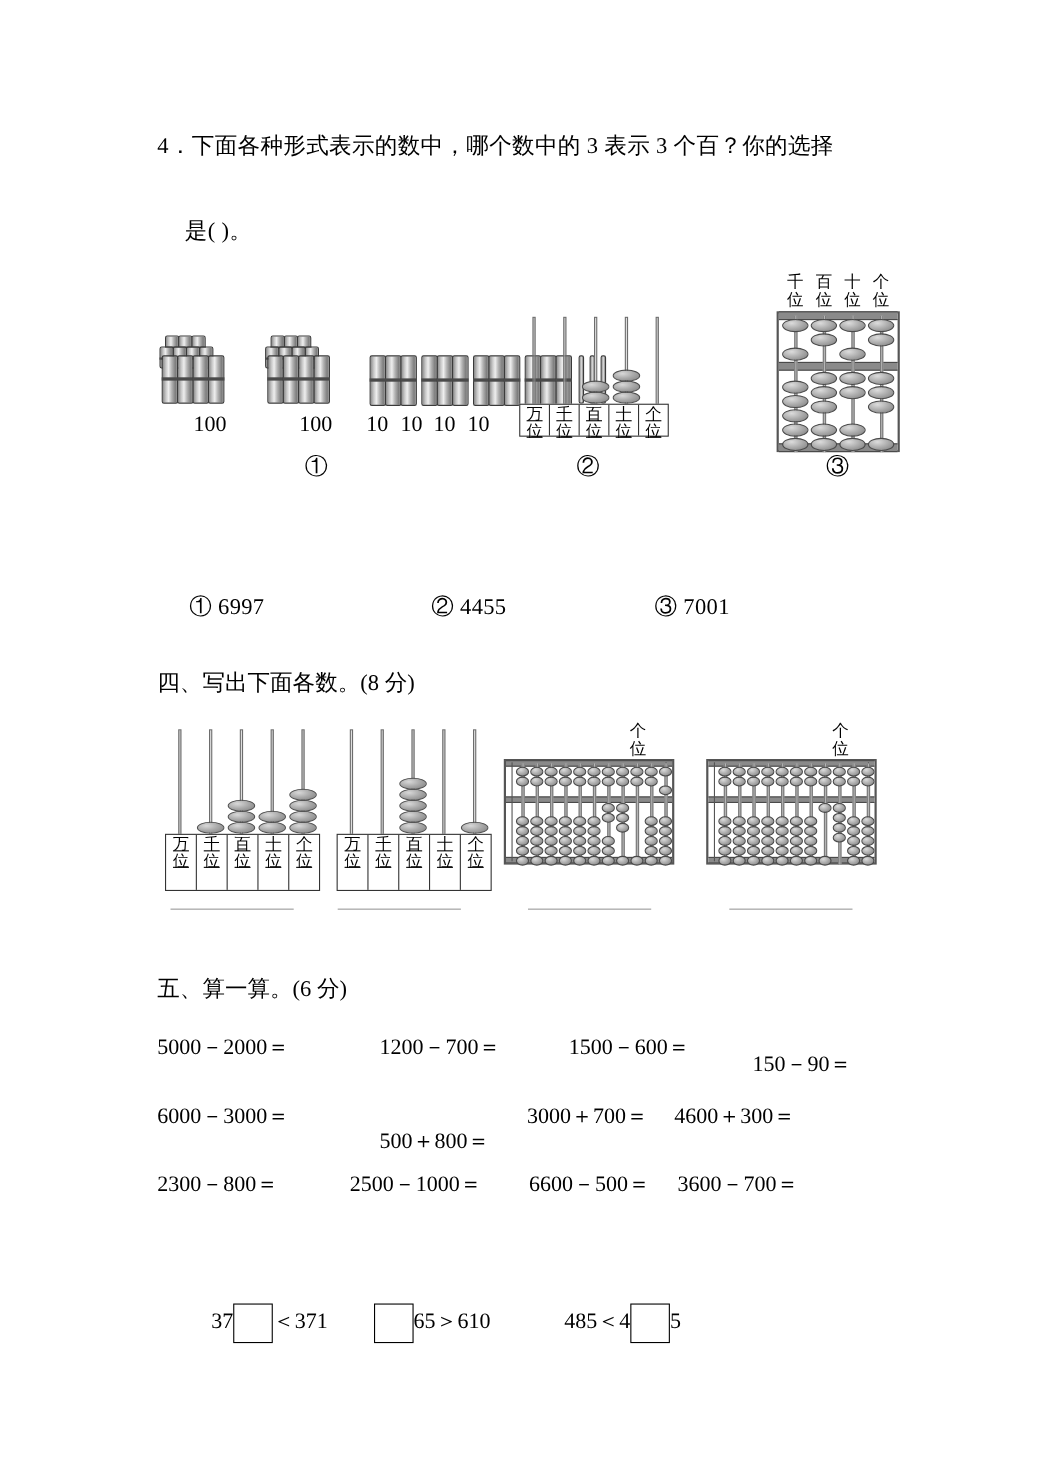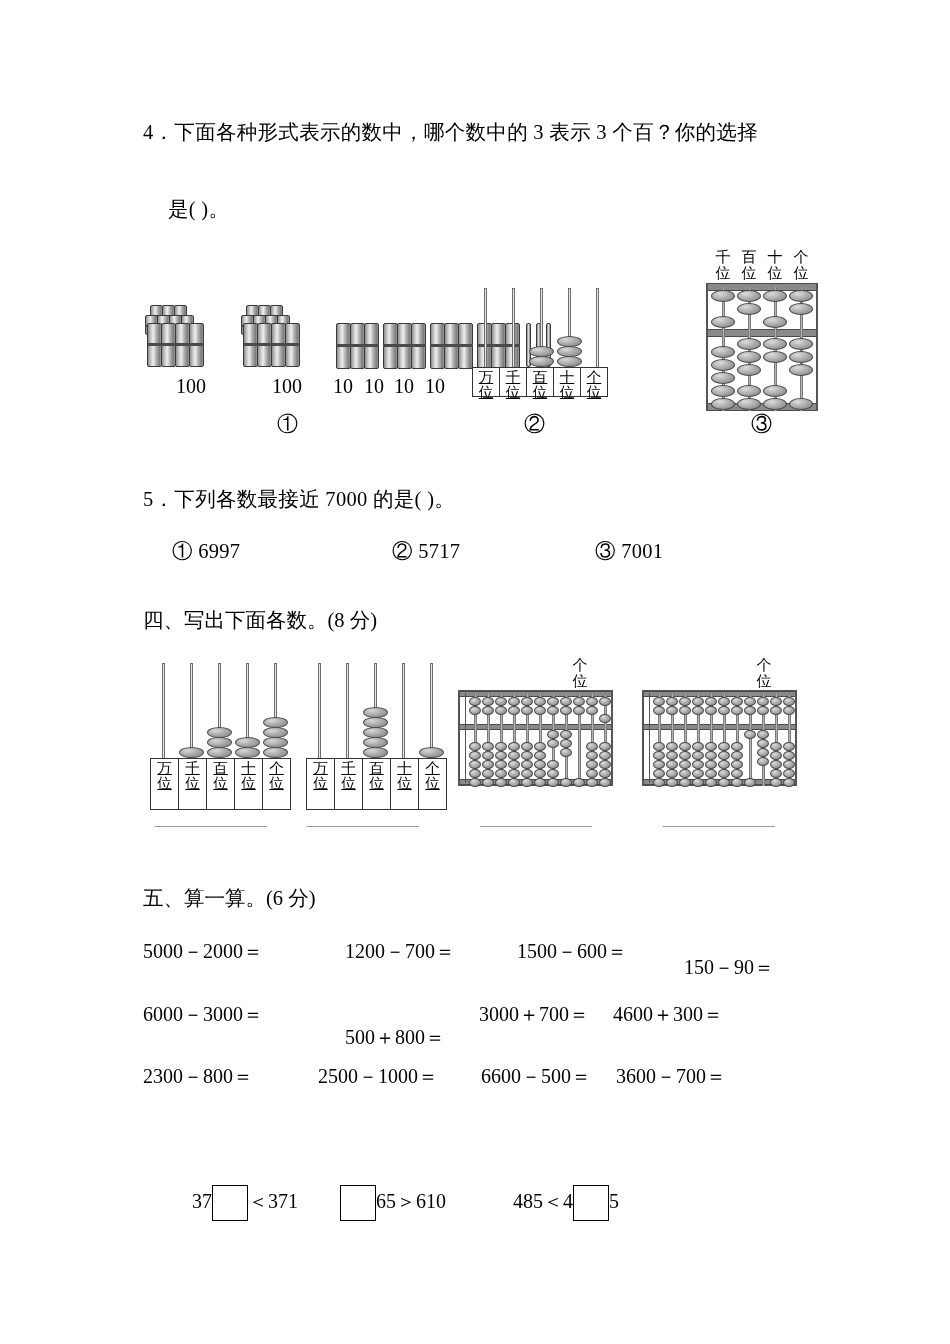--- a/index.html
+++ b/index.html
@@ -259,23 +259,22 @@
       <div class="sp-bead" style="left:55px; top:113px; width:24px; height:12px;"></div>
       <div class="sp-bead" style="left:81px; top:53px;  width:24px; height:12px;"></div>
       <div class="sp-bead" style="left:81px; top:66px;  width:24px; height:12px;"></div>
       <div class="sp-bead" style="left:81px; top:79px;  width:24px; height:12px;"></div>
       <div class="sp-bead" style="left:81px; top:113px; width:24px; height:12px;"></div>
     </div>
   </div>
 
   <div class="circled" style="left:751px; top:410px;">③</div>
 
-  <div class="q-text" style="left:143px; top:485px;">5．下列各数最接近 7000 的是(      )。</div>
   <div class="q-text" style="left:172px; top:537px;">① 6997</div>
-  <div class="q-text" style="left:392px; top:537px;">② 5717</div>
+  <div class="q-text" style="left:392px; top:537px;">② 4455</div>
   <div class="q-text" style="left:595px; top:537px;">③ 7001</div>
 
   <div class="sec-head" style="left:143px; top:606px;">四、写出下面各数。(8 分)</div>
 
   <div class="rodchart" style="left:152px; top:663px; width:135px; height:120px;">
     <div class="rods" style="position:absolute; left:0; top:0; width:135px; height:96px;">
       <div class="rod" style="left:10px;  top:0px; height:96px;"></div>
       <div class="rod" style="left:38px;  top:0px; height:96px;"></div>
       <div class="rod" style="left:66px;  top:0px; height:96px;"></div>
       <div class="rod" style="left:94px;  top:0px; height:96px;"></div>

